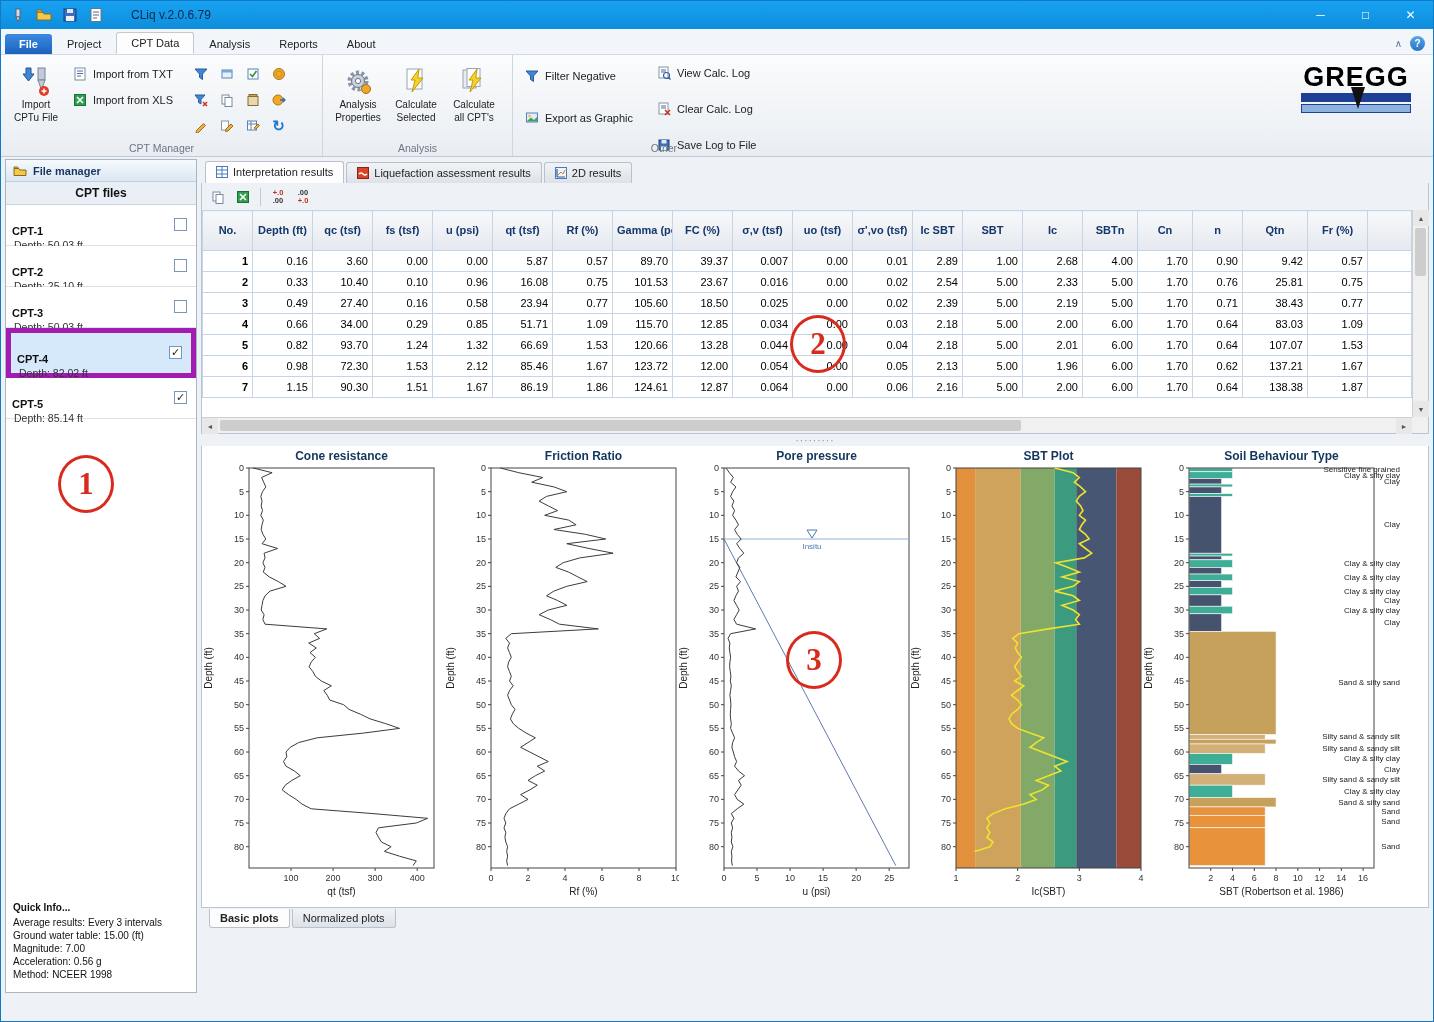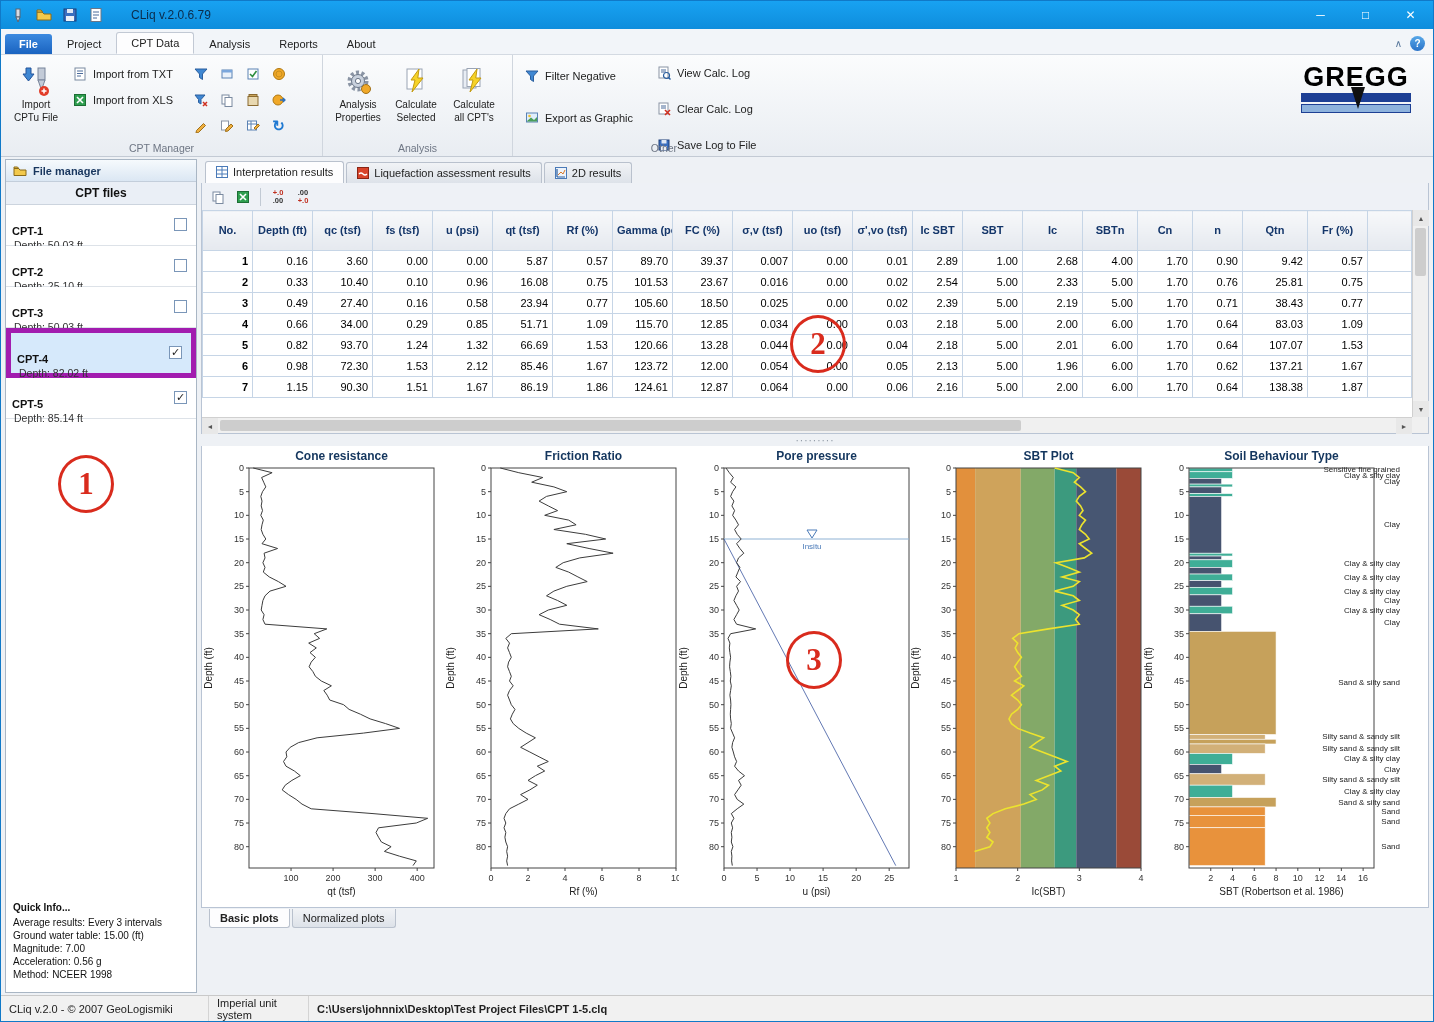--- a/index.html
+++ b/index.html
@@ -1072,22 +1072,17 @@
             </svg></div>
         </div>
 
       <div class="plot-tabs">
         <div class="ptab active">Basic plots</div>
         <div class="ptab">Normalized plots</div>
       </div>
     </div>
   </div>
 
-  <div class="statusbar">
-    <div class="sseg s1">CLiq v.2.0 - © 2007 GeoLogismiki</div>
-    <div class="sseg s2">Imperial unit system</div>
-    <div class="sseg s3">C:\Users\johnnix\Desktop\Test Project Files\CPT 1-5.clq</div>
-  </div>
 
 <div class="annotation" style="left: 57px; top: 454px;">1</div>
     <div class="annotation" style="left: 789px; top: 314px;">2</div>
     <div class="annotation" style="left: 785px; top: 630px;">3</div>
   </div>
 
 </body></html>

